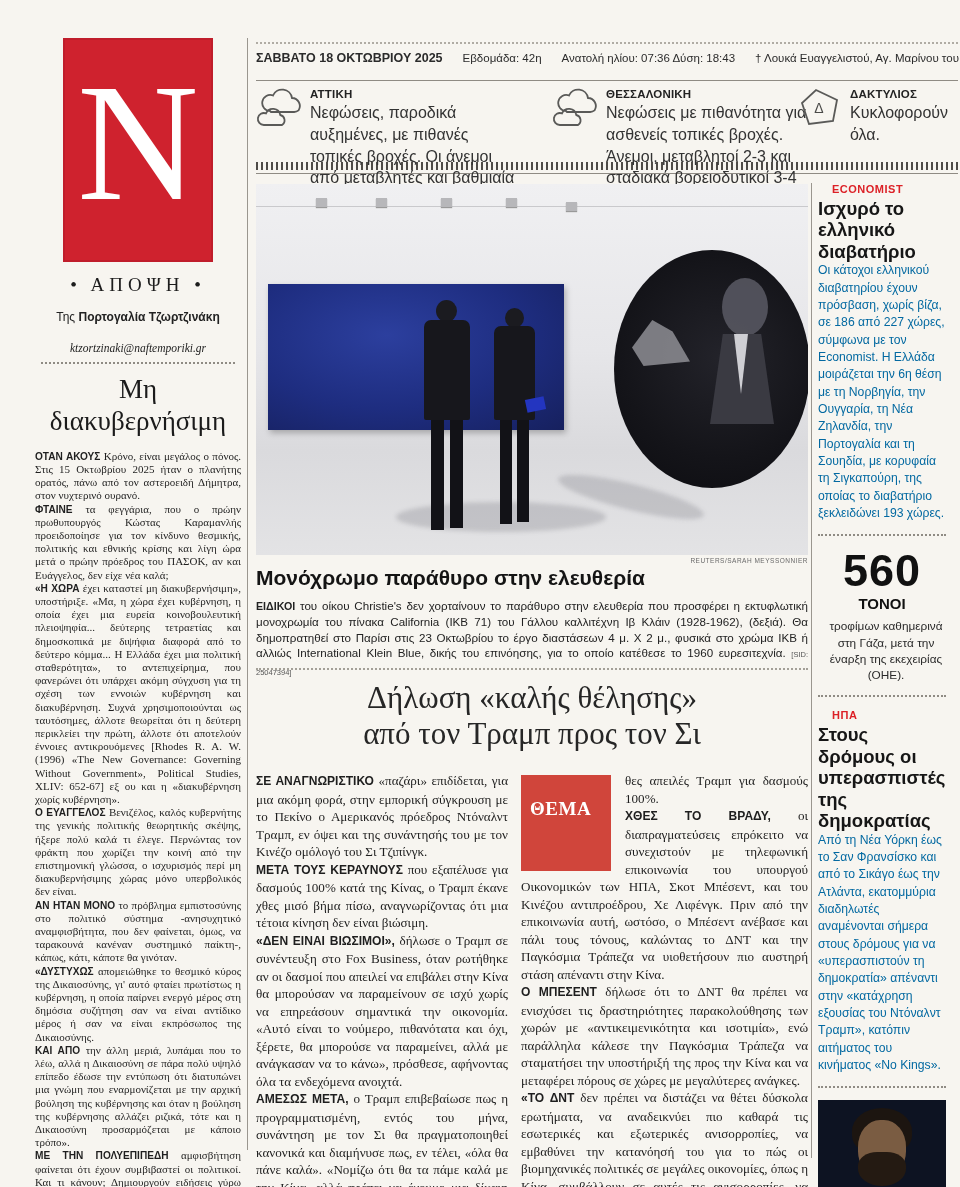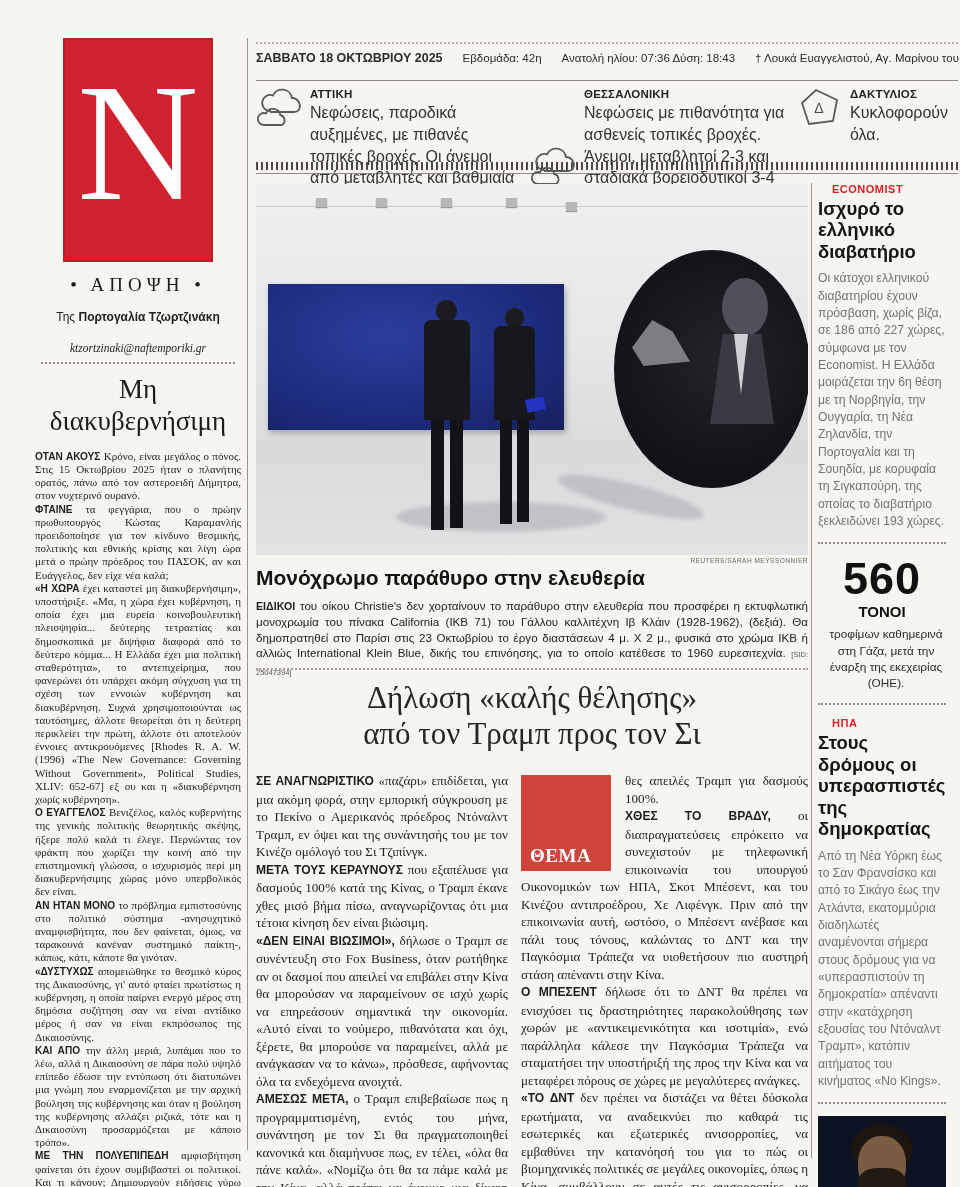--- a/index.html
+++ b/index.html
@@ -83,28 +83,28 @@
   .caprule{ position:absolute; left:256px; width:552px; top:668px; border-top:2px dotted #a39f97; }
 
   
   .main-headline{ position:absolute; left:256px; top:680px; width:552px; text-align:center;
                   font-family:"Liberation Serif", serif; font-size:31px; line-height:1.16; color:#262626; }
   .m-cols{ position:absolute; left:256px; top:772px; width:552px; display:flex; gap:13px; }
   .m-col{ font-family:"Liberation Serif", serif; font-size:13.1px; line-height:17.5px; text-align:justify; color:#1e1e1e;}
   .m-col.c1{ width:252px; }
   .m-col.c2{ width:287px; }
   .thema{ float:left; width:90px; height:96px; margin:3px 14px 4px 0; background:#d0453b;
-          display:flex; align-items:flex-end; padding:7px 9px; }
+          display:flex; padding:25px 9px; }
   .thema span{ color:#fff; font-weight:bold; font-size:19px; letter-spacing:.5px; }
 
   
   .sidebar{ position:absolute; left:818px; top:183px; width:128px; }
   .kicker{ color:#dc2127; font-weight:bold; font-size:11px; letter-spacing:.5px;margin-left:14px; }
   .sb-title{ font-weight:bold; font-size:18.5px; line-height:1.16; color:#161616; margin-top:3px; }
-  .sb-body{ font-size:12.2px; line-height:1.42; color:#737373; margin-top:8px; }
+  .sb-body{ font-size:12.2px; line-height:1.42; color:#0369a1; margin-top:0; }
   .sb-rule{ margin:12px 0; }
   .big-number{ text-align:center; font-weight:bold; font-size:45px; line-height:1; color:#111; letter-spacing:1px;}
   .big-unit{ text-align:center; font-weight:bold; font-size:15px; margin-top:2px; color:#111;}
   .big-text{ text-align:center; font-size:11.8px; line-height:1.38; margin-top:6px; color:#2a2a2a;margin-left:8px;}
   .ohanian{ width:128px; height:128px; position:relative; overflow:hidden; background:#0d1322; margin-top:2px;}
   .oh-hair{ position:absolute; left:34px; top:8px; width:60px; height:46px; border-radius:50% 50% 40% 40%; background:#1c1510;}
   .oh-face{ position:absolute; left:40px; top:20px; width:48px; height:58px; border-radius:46%; background:#7a5c42;}
   .oh-beard{ position:absolute; left:40px; top:52px; width:48px; height:34px; border-radius:40% 40% 50% 50%; background:#241a12;}
 </style>
 </head>
@@ -134,21 +134,21 @@
       <svg width="46" height="44" viewBox="0 0 46 44">
           <path d="M13 20a8 8 0 1 1 3-15.5A10 10 0 0 1 35 7a8 8 0 0 1 6.5 12.4A6.5 6.5 0 0 1 37 21H14z" transform="translate(1 3)" fill="none" stroke="#5a5a58" stroke-width="1.8"></path>
           <path d="M8 37a6 6 0 1 1 2-11.6 7.5 7.5 0 0 1 14.3 1.6A5.5 5.5 0 0 1 26 37z" fill="none" stroke="#5a5a58" stroke-width="1.8"></path>
         </svg>
     </div>
     <div>
       <div class="weather-title">ΑΤΤΙΚΗ</div>
       <div class="weather-text">Νεφώσεις, παροδικά αυξημένες, με πιθανές τοπικές βροχές. Οι άνεμοι από μεταβλητές και βαθμιαία από δυτικές διευθύνσεις 3 με 4 Μποφόρ. Θερμοκρασία, από 15°C έως 24°C.</div>
     </div>
   </div>
-  <div class="weather-item" style="left:530px; width:268px;align-items:center;">
+  <div class="weather-item" style="left:552px; width:268px;">
     <div class="weather-icon">
       <svg width="46" height="44" viewBox="0 0 46 44">
           <path d="M13 20a8 8 0 1 1 3-15.5A10 10 0 0 1 35 7a8 8 0 0 1 6.5 12.4A6.5 6.5 0 0 1 37 21H14z" transform="translate(1 3)" fill="none" stroke="#5a5a58" stroke-width="1.8"></path>
           <path d="M8 37a6 6 0 1 1 2-11.6 7.5 7.5 0 0 1 14.3 1.6A5.5 5.5 0 0 1 26 37z" fill="none" stroke="#5a5a58" stroke-width="1.8"></path>
         </svg>
     </div>
     <div>
       <div class="weather-title">ΘΕΣΣΑΛΟΝΙΚΗ</div>
       <div class="weather-text">Νεφώσεις με πιθανότητα για ασθενείς τοπικές βροχές. Άνεμοι, μεταβλητοί 2-3 και σταδιακά βορειοδυτικοί 3-4 Μποφόρ. Η θερμοκρασία θα κυμανθεί από 14°C μέχρι 20°C.</div>
     </div>

